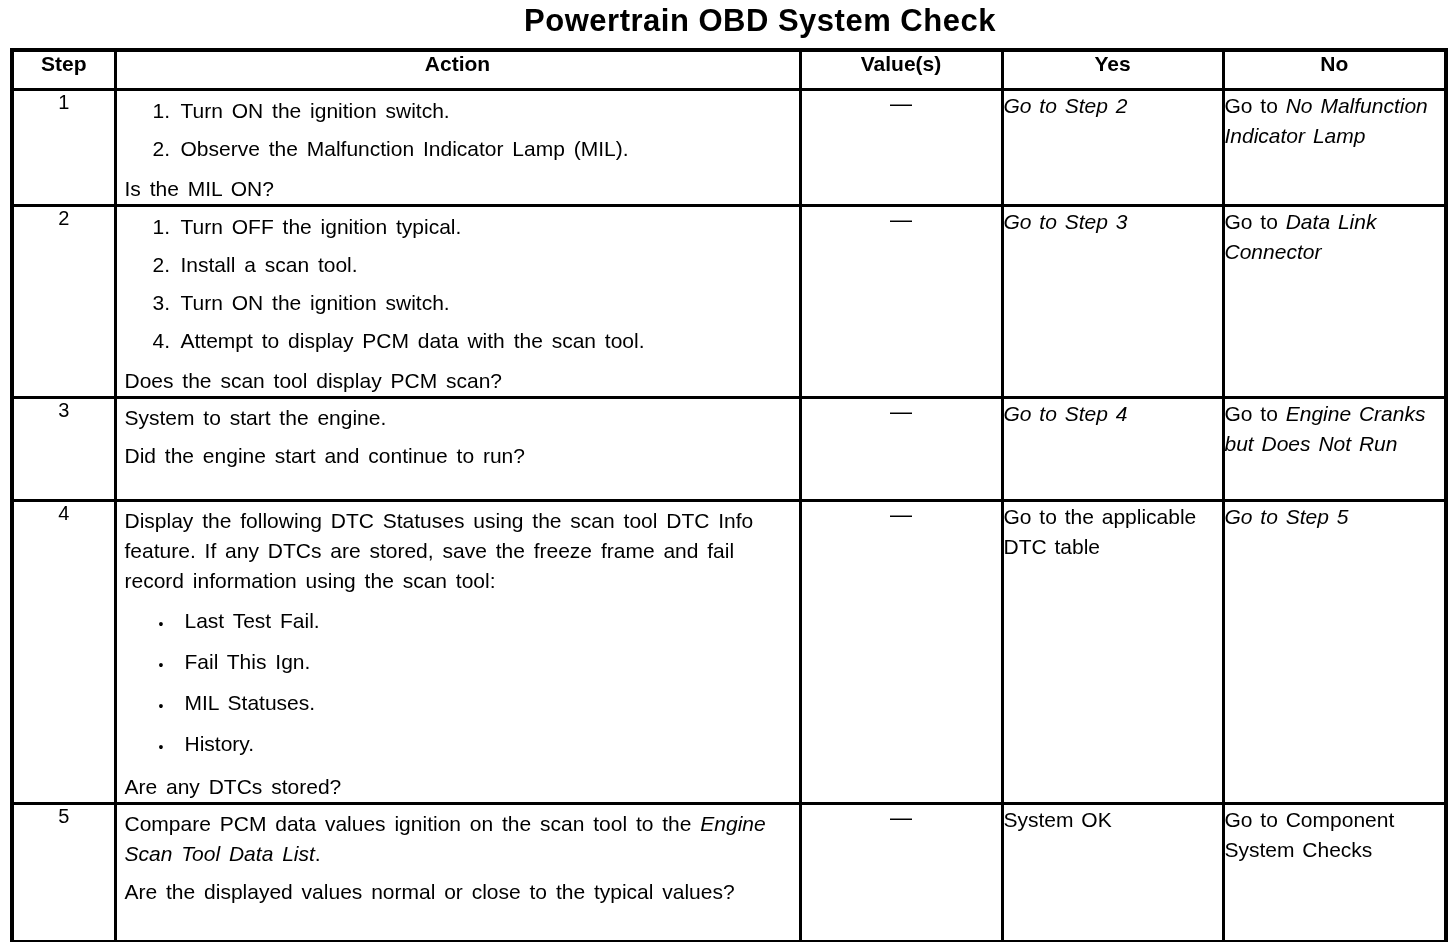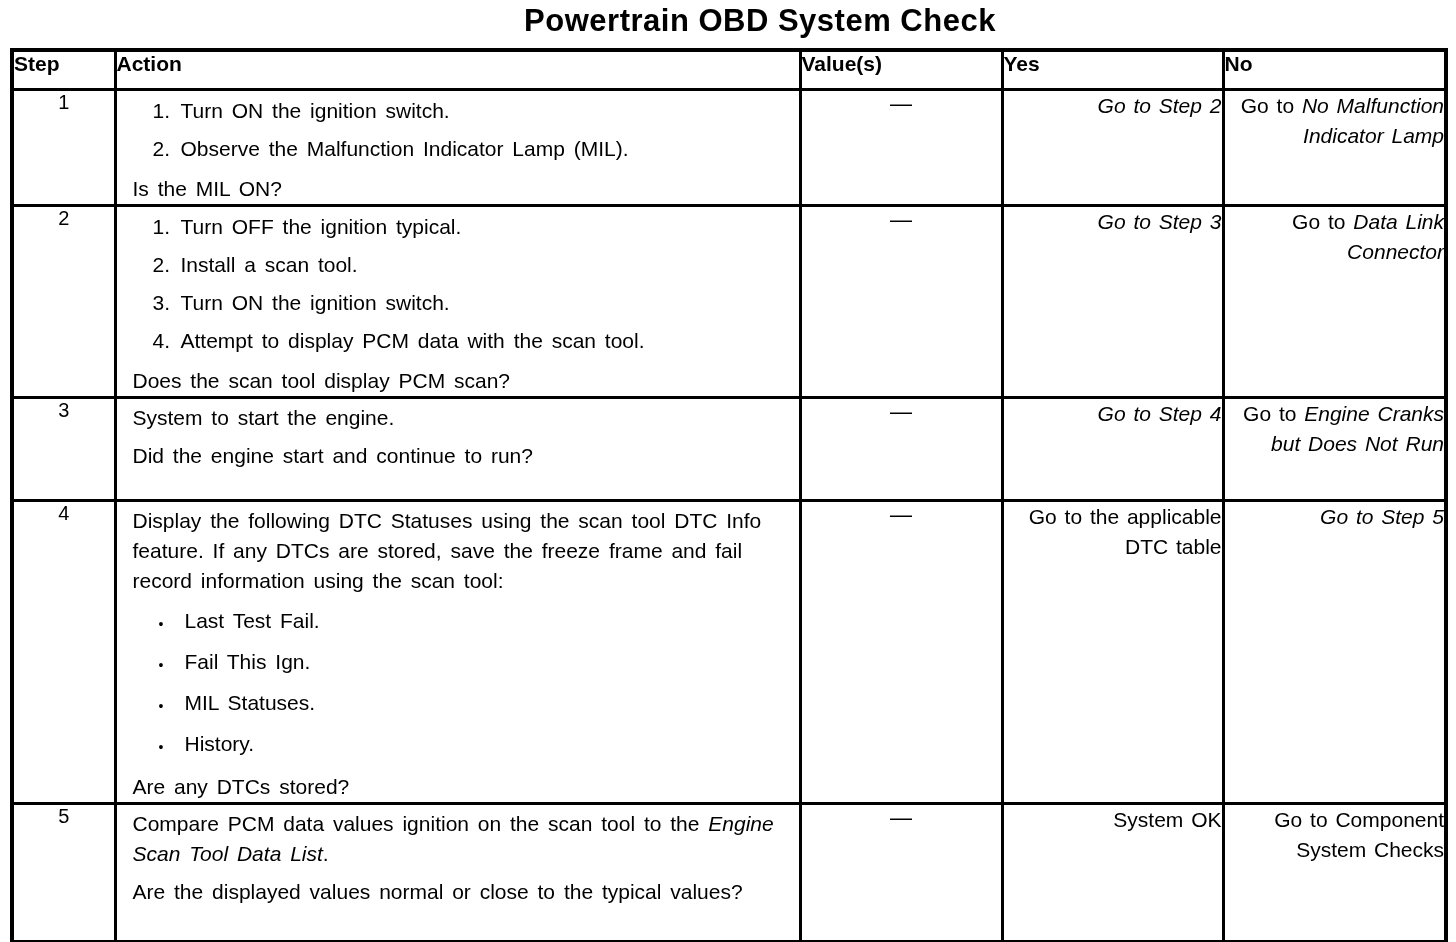--- a/index.html
+++ b/index.html
@@ -26,47 +26,47 @@
     overflow:hidden;
   }
   col.c-step{width:103px}
   col.c-action{width:685px}
   col.c-value{width:202px}
   col.c-yes{width:221px}
   col.c-no{width:223px}
 
   thead tr{height:39px;}
   th{
-    font-size:21px;font-weight:bold;text-align:left;vertical-align:middle;
+    font-size:21px;font-weight:bold;text-align:center;vertical-align:middle;
   }
 
   tbody tr:nth-child(1){height:114px}
   tbody tr:nth-child(2){height:191px}
   tbody tr:nth-child(3){height:103px}
   tbody tr:nth-child(4){height:290px}
   tbody tr:nth-child(5){height:139px}
 
   td.step-cell{
     text-align:center;vertical-align:middle;font-size:20px;
   }
   td.action-cell{
     font-size:21px;word-spacing:3px;
     padding:2px 10px 4px 5px;
   }
   td.value-cell{
     text-align:center;vertical-align:middle;font-size:22px;
   }
   td.yes-cell,td.no-cell{
-    text-align:right;vertical-align:bottom;
+    text-align:left;vertical-align:bottom;
     font-size:21px;line-height:30px;
     padding:4px 6px 8px 6px;word-spacing:2px;
   }
   tbody tr:nth-child(2) td.no-cell{padding-bottom:34px;}
 
-  .para{margin:8px 0 0 16px;line-height:30px;}
+  .para{margin:8px 0 0 8px;line-height:30px;}
   .para:first-child{margin-top:4px;}
   .num-item{display:flex;margin:12px 0 12px 36px;line-height:26px;}
   .num-item:first-child{margin-top:7px;}
   .num{flex:none;width:28px;}
   .bullet-item{display:flex;margin:12px 0 12px 42px;line-height:26px;}
   .bullet{flex:none;width:26px;font-size:14px;padding-top:3px;}
   .it{font-style:italic;}
 </style>
 </head>
 <body>

